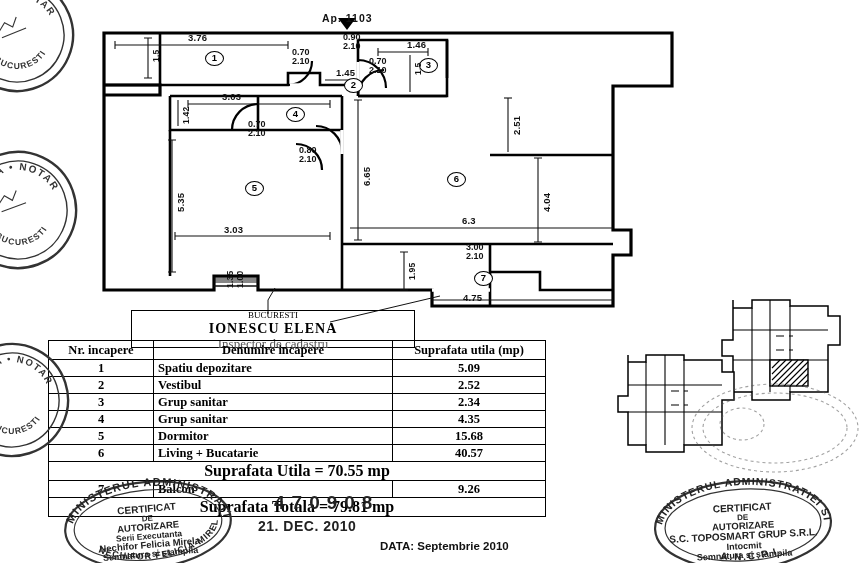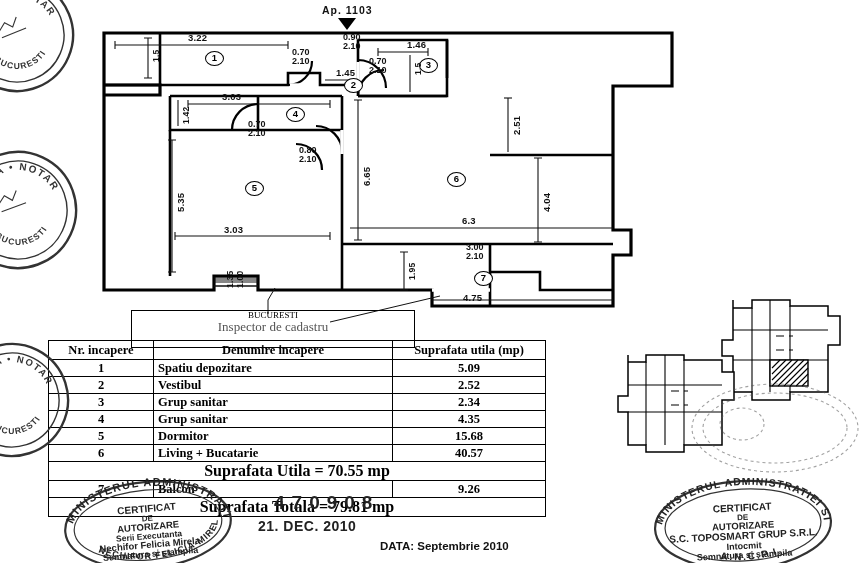--- a/index.html
+++ b/index.html
@@ -172,23 +172,23 @@
 </div>
 
 <div class="bubble" style="left:205px;top:51px;">1</div>
 <div class="bubble" style="left:344px;top:78px;">2</div>
 <div class="bubble" style="left:419px;top:58px;">3</div>
 <div class="bubble" style="left:286px;top:107px;">4</div>
 <div class="bubble" style="left:245px;top:181px;">5</div>
 <div class="bubble" style="left:447px;top:172px;">6</div>
 <div class="bubble" style="left:474px;top:271px;">7</div>
 
-<div class="aplabel" style="left:322px;top:4px;">Ap. 1103</div>
-
-<div class="dim" style="left:188px;top:33px;">3.22</div>
+<div class="aplabel" style="left:322px;top:12px;">Ap. 1103</div>
+
+<div class="dim" style="left:188px;top:33px;">3.76</div>
 <div class="dim vdim small" style="left:152px;top:62px;transform:rotate(-90deg);">1.5</div>
 
 <div class="dim" style="left:407px;top:40px;">1.46</div>
 <div class="dim vdim small" style="left:414px;top:75px;transform:rotate(-90deg);">1.5</div>
 
 <div class="dim" style="left:336px;top:68px;">1.45</div>
 
 <div class="dim" style="left:222px;top:92px;">3.03</div>
 <div class="dim vdim small" style="left:182px;top:124px;transform:rotate(-90deg);">1.42</div>
 
@@ -226,20 +226,21 @@
   <span>0.80</span><br>
   <span>2.10</span>
 </div>
 <div class="doorlbl" style="left:466px;top:243px;">
   <span>3.00</span><br>
   <span>2.10</span>
 </div>
 
 <div class="officebox" style="left:131px;top:310px;width:282px;height:36px;">
   <div class="l2">BUCURESTI</div>
+  <div class="l3">IONESCU ELENA</div>
   <div class="l4">Inspector de cadastru</div>
 </div>
 
 <table class="tbl" style="left:48px;top:340px;">
   <thead>
     <tr>
       <th class="c-nr th-nr">Nr. incapere</th>
       <th class="c-name th-name">Denumire incapere</th>
       <th class="c-area th-area">Suprafata utila (mp)</th>
     </tr>

